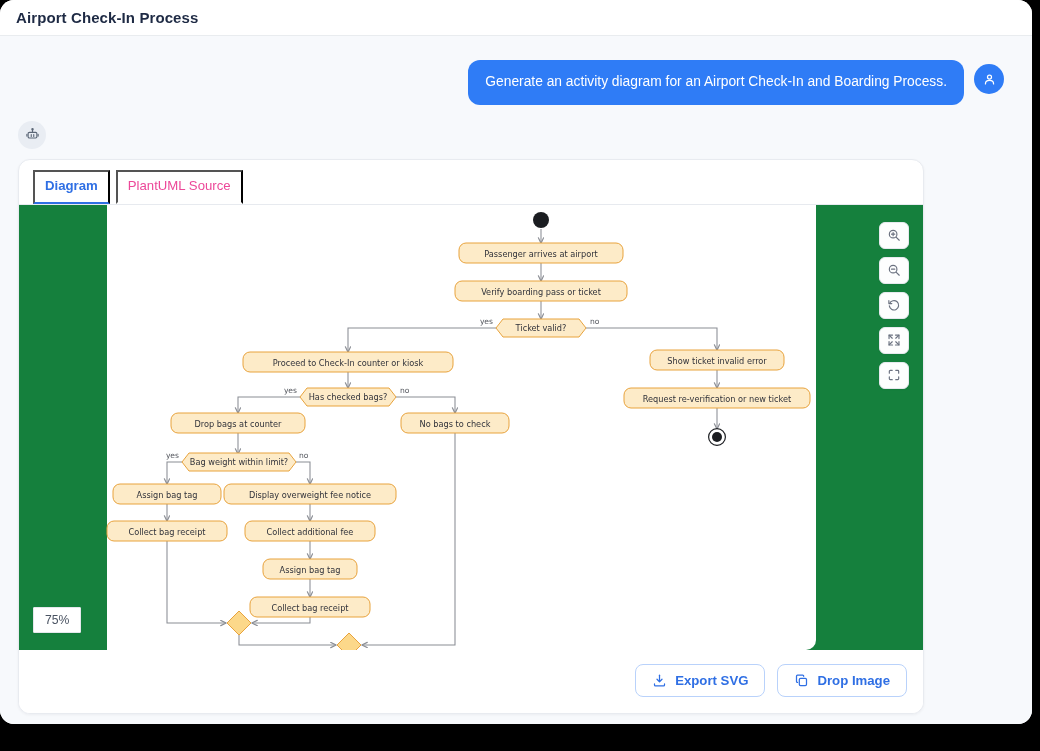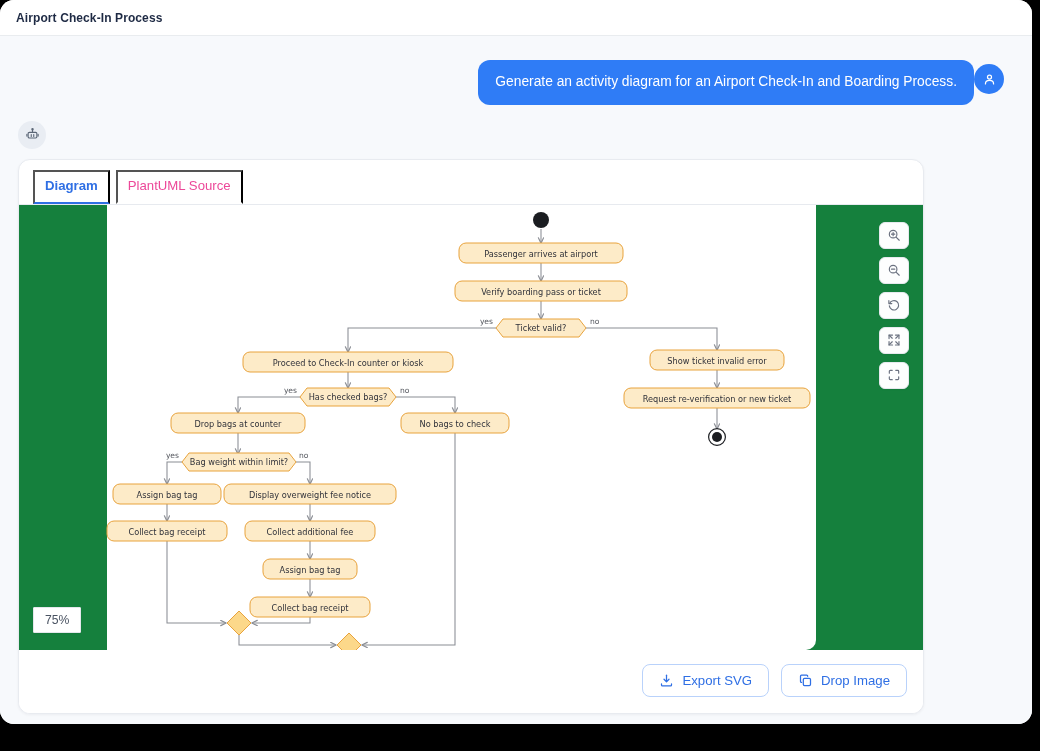--- a/index.html
+++ b/index.html
@@ -21,39 +21,39 @@
   
   .titlebar {
     height: 36px;
     background: #ffffff;
     border-bottom: 1px solid #e9ecef;
     display: flex;
     align-items: center;
     padding-left: 16px;
   }
   .title-text {
-    font-size: 12px;
+    font-size: 15px;
     font-weight: 600;
     color: #1e2a44;
     letter-spacing: .1px;
   }
   
   .app-body {
     position: relative;
     height: 688px;
     background: #f7f9fc;
     padding: 0;
   }
   
   .msg-row {
     display: flex;
     align-items: flex-start;
     justify-content: flex-end;
     padding: 24px 28px 0 0;
-    gap: 0;
+    gap: 10px;
   }
   .user-avatar {
     width: 30px; height: 30px;
     border-radius: 50%;
     background: #2f7cf6;
     display: flex; align-items: center; justify-content: center;
     flex: 0 0 auto;
     margin-top: 4px;
   }
   .bubble {
@@ -167,21 +167,21 @@
     background: #ffffff;
   }
   .act-btn {
     display: flex; align-items: center; gap: 8px;
     border: 1px solid #b9d2fb;
     background: #ffffff;
     color: #2f6fe4;
     border-radius: 8px;
     padding: 8px 16px;
     font-size: 13.2px;
-    font-weight: 400;
+    font-weight: 700;
     cursor: pointer;
     font-family: inherit;
   }
   
   .dg-label { font-family: "DejaVu Sans", sans-serif; font-size: 8.2px; fill: #30323a; }
   .dg-guard { font-family: "DejaVu Sans", sans-serif; font-size: 7.6px; fill: #55585f; }
 </style>
 </head>
 <body>
 

